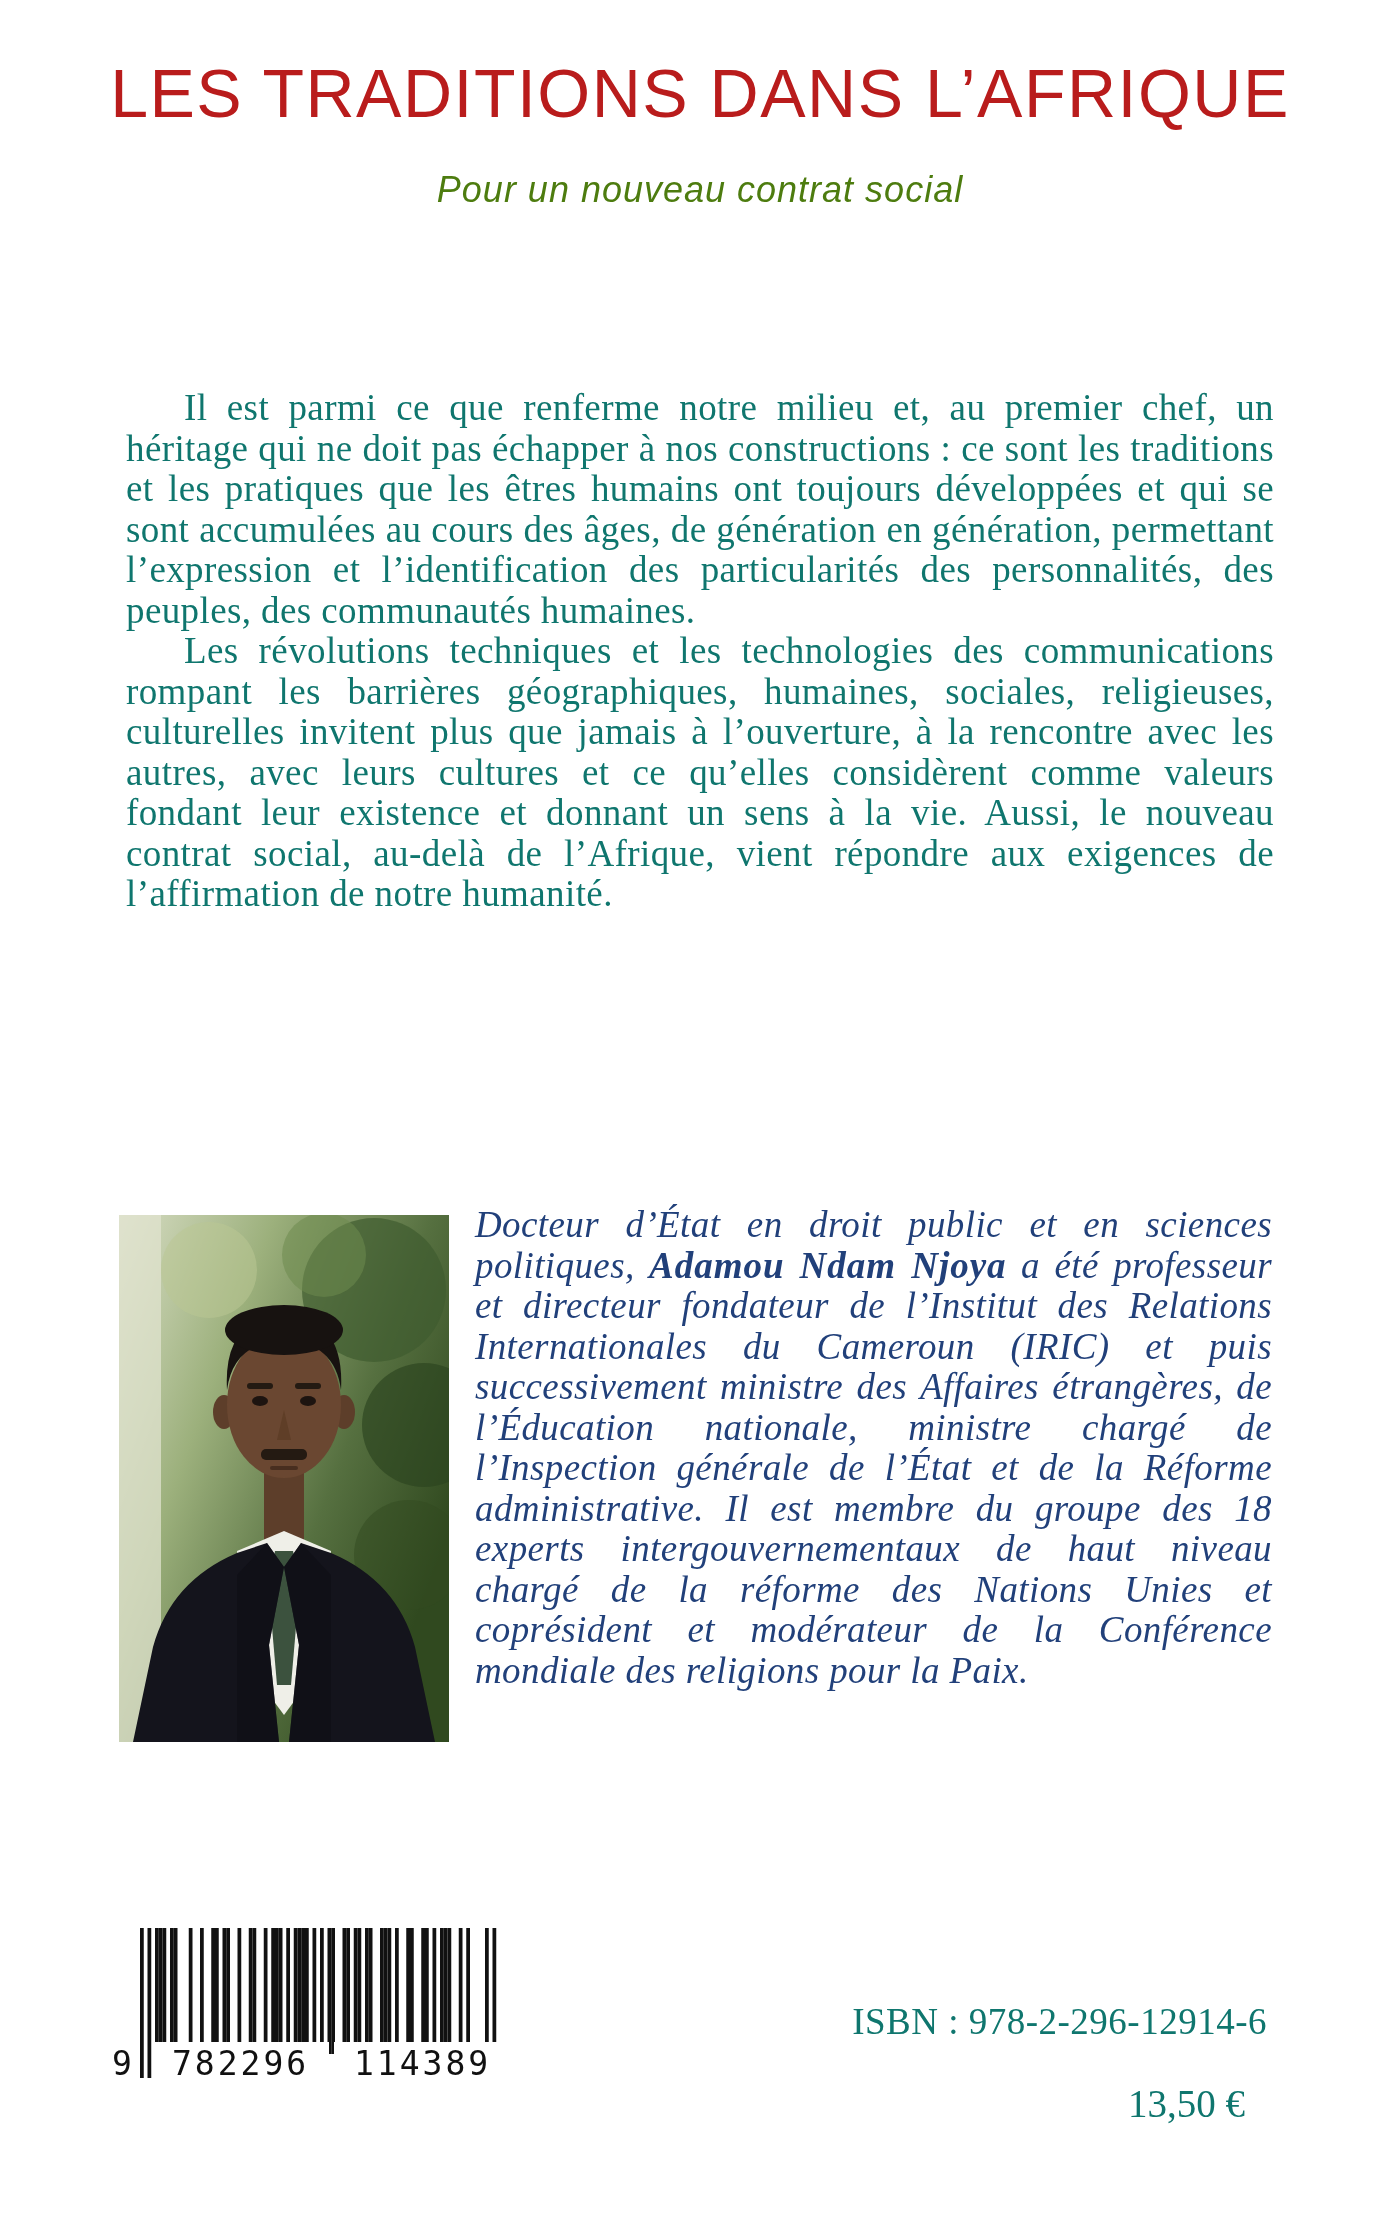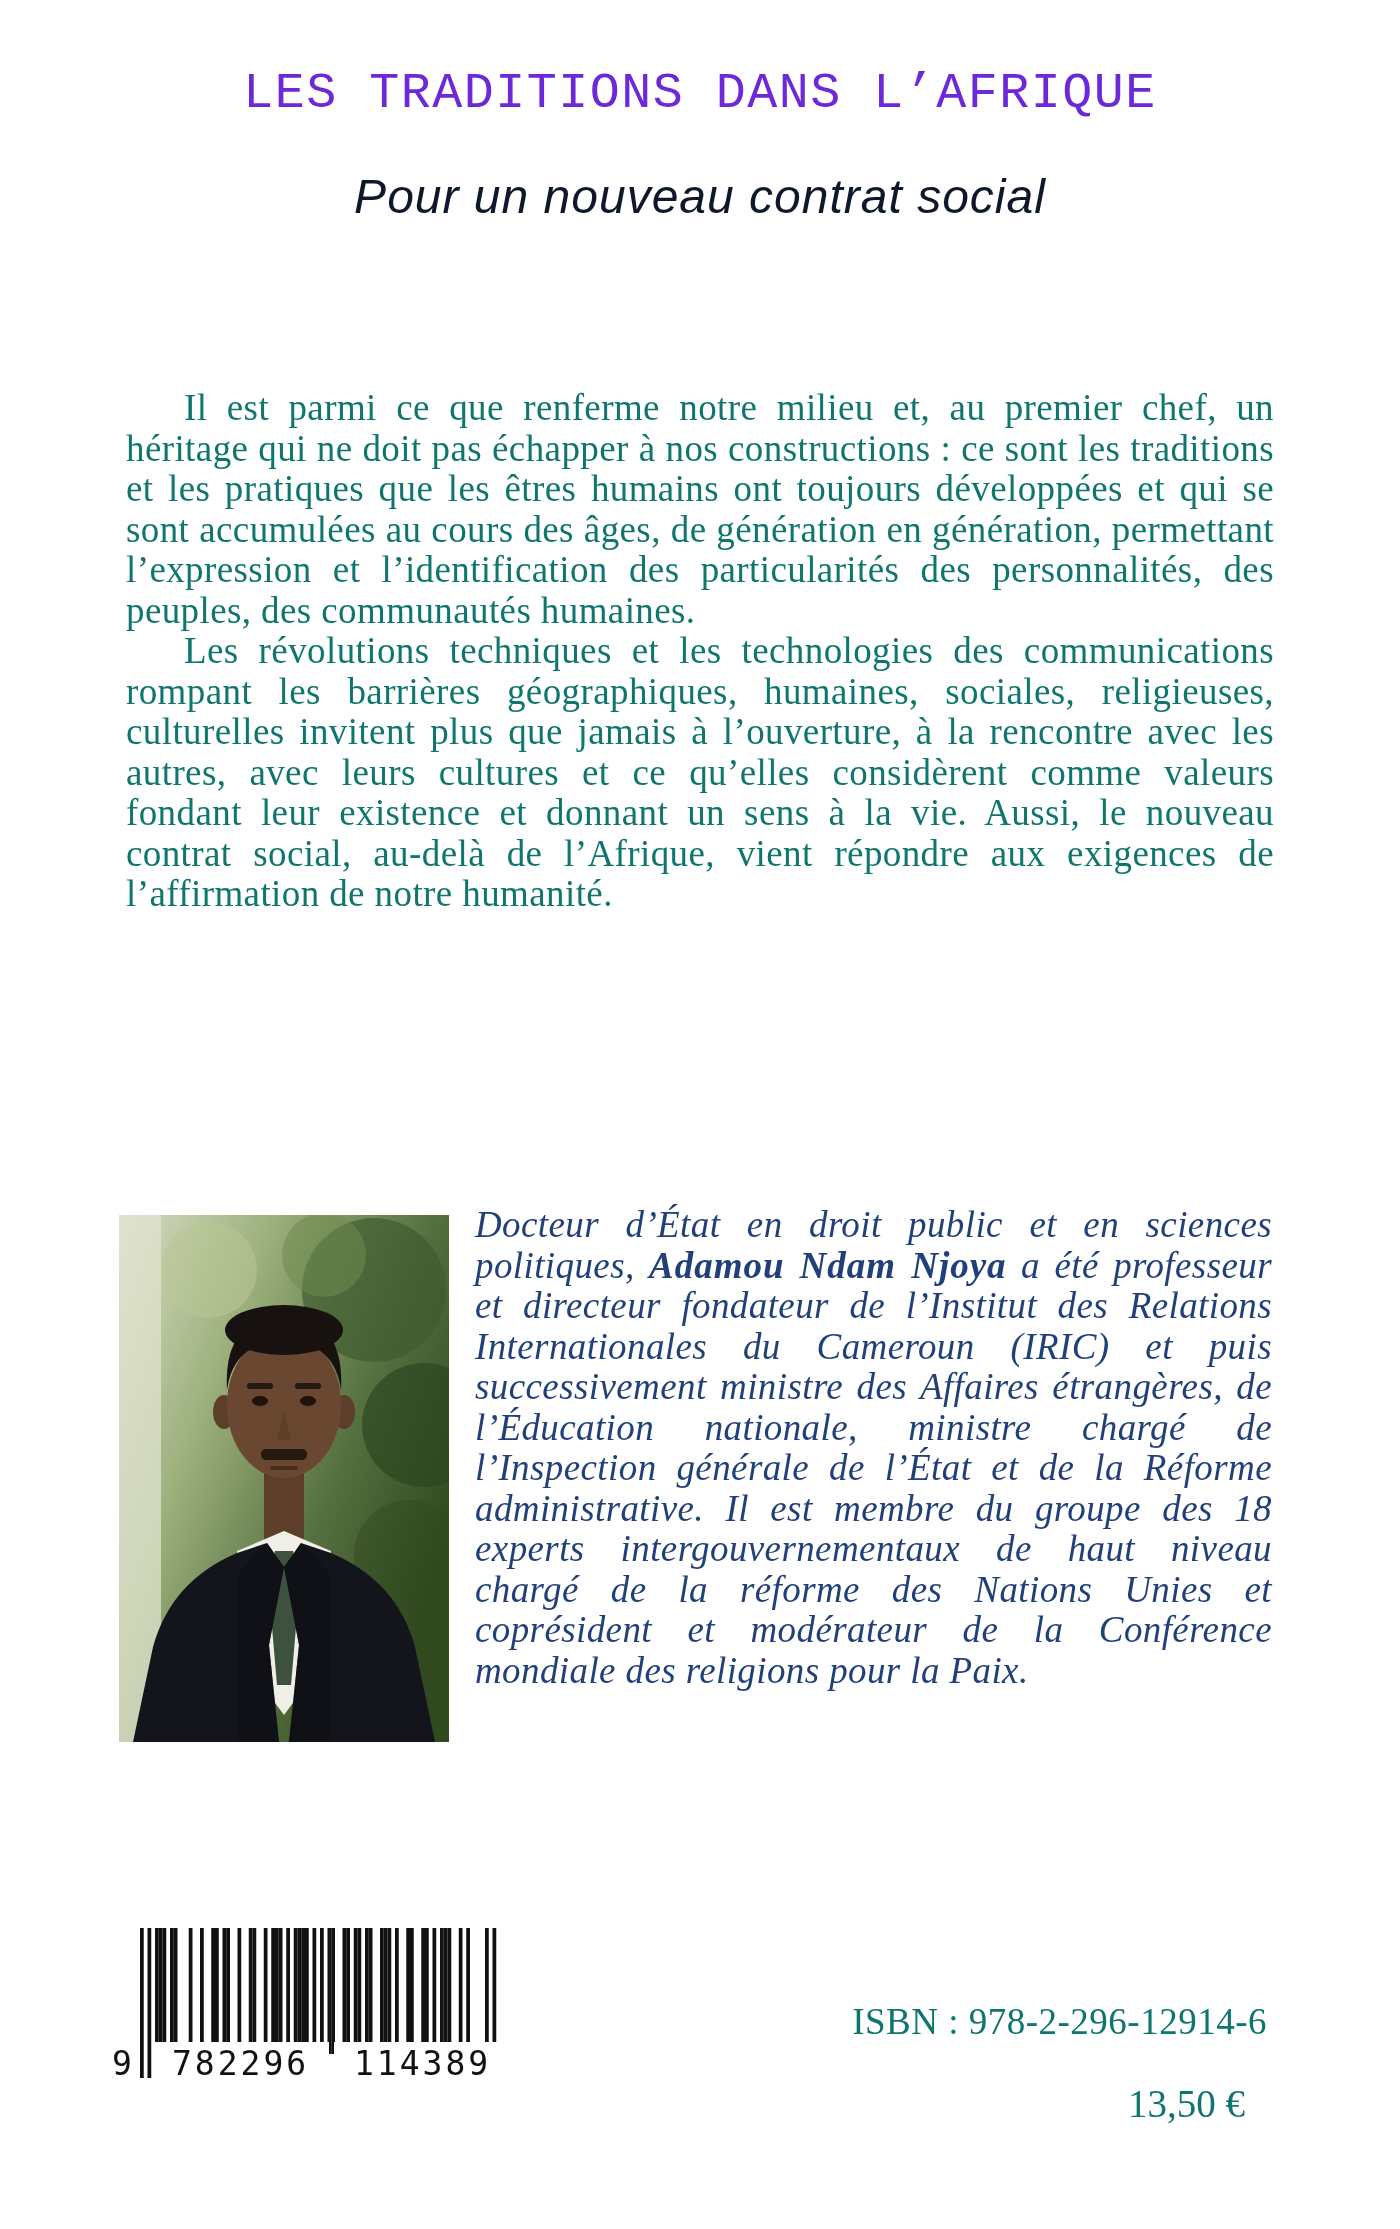--- a/index.html
+++ b/index.html
@@ -16,35 +16,35 @@
   
   .title-block {
     position: absolute;
     top: 58px;
     left: 0;
     right: 0;
     text-align: center;
   }
   .book-title {
     margin: 0;
-    font-family: Liberation Mono, monospace;
+    font-family: Liberation Sans, sans-serif;
     font-weight: 400;
-    font-size: 50px;
+    font-size: 68px;
     line-height: 71px;
     letter-spacing: 1.5px;
-    color: #6d28d9;
+    color: #b91c1c;
   }
   .book-title .t-line { display: block; }
   .subtitle {
     margin-top: 40px;
     font-family: "Liberation Sans", sans-serif;
     font-style: italic;
-    font-size: 48px;
+    font-size: 36px;
     letter-spacing: 1px;
-    color: #0f172a;
+    color: #4d7c0f;
   }
 
   
   .synopsis {
     position: absolute;
     top: 388px;
     left: 126px;
     right: 126px;
     color: #0f766e;
     font-size: 37px;

